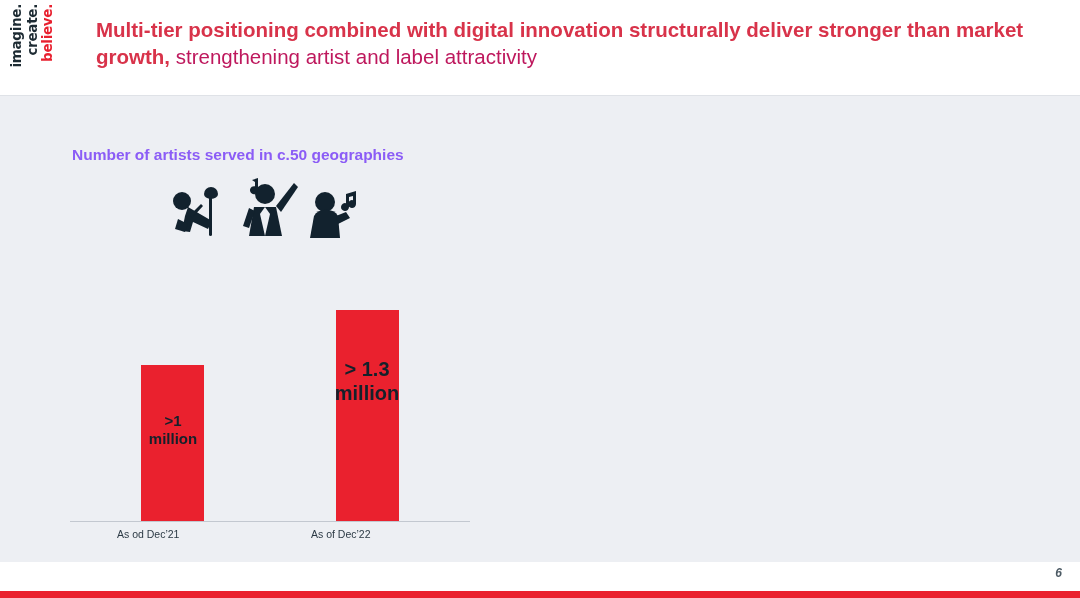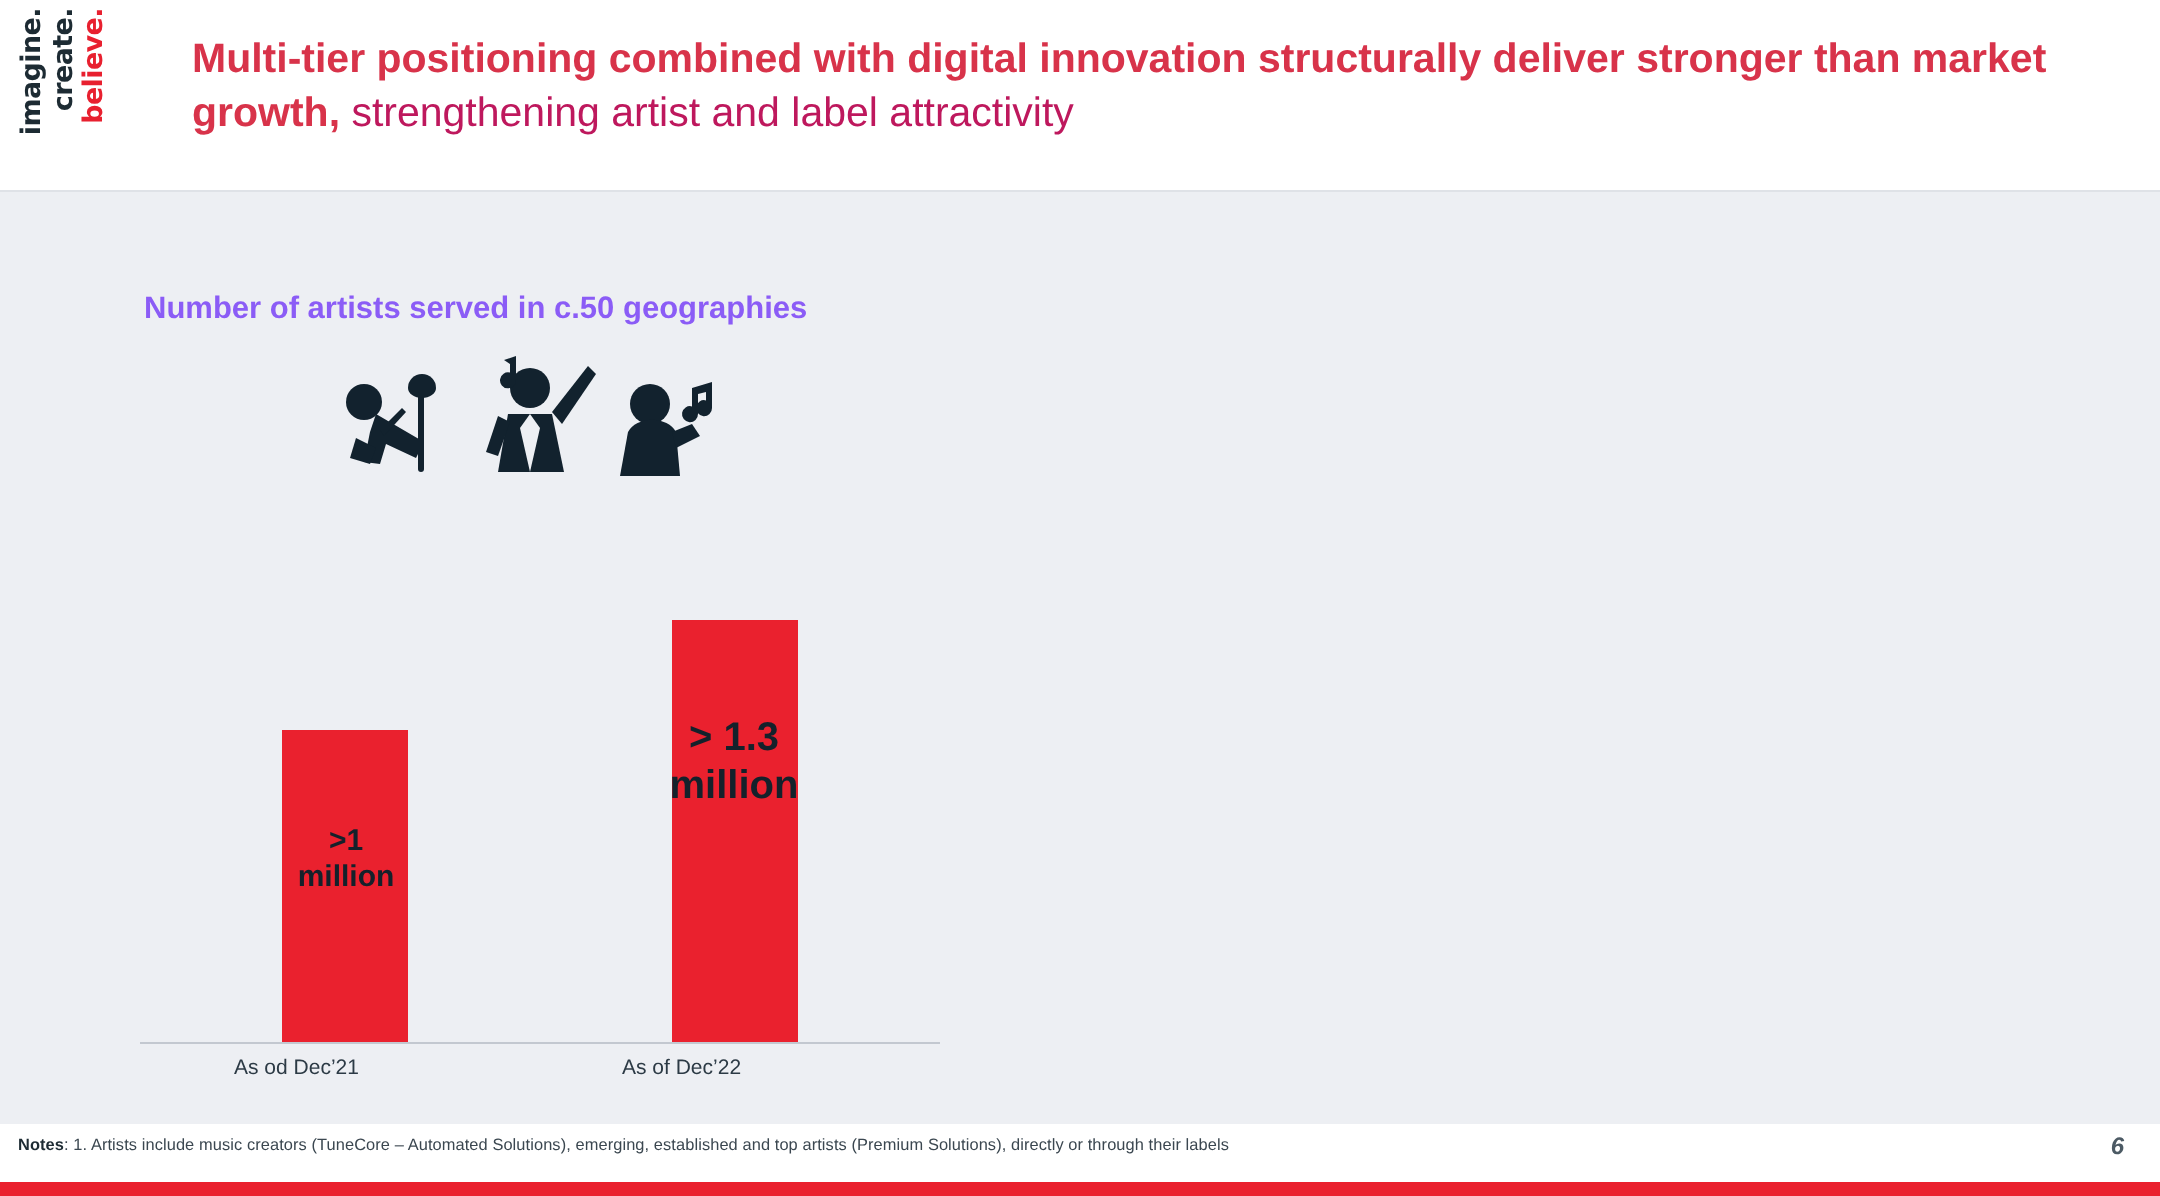--- a/index.html
+++ b/index.html
@@ -175,18 +175,15 @@
       <span>million</span>
     </div>
     <div class="tick-label" style="left:311px; width:112px;">As of Dec’22</div>
 
   </div>
 
 
 </div>
 
 <div class="footer">
-  <div class="notes">
-    <b>Notes</b><span>: 1. Artists include music creators (TuneCore – Automated Solutions), emerging, established and top artists (Premium Solutions), directly or through their labels</span>
-  </div>
   <div class="page-num">6</div>
   <div class="red-bar"></div>
 </div>
 
 </body></html>

